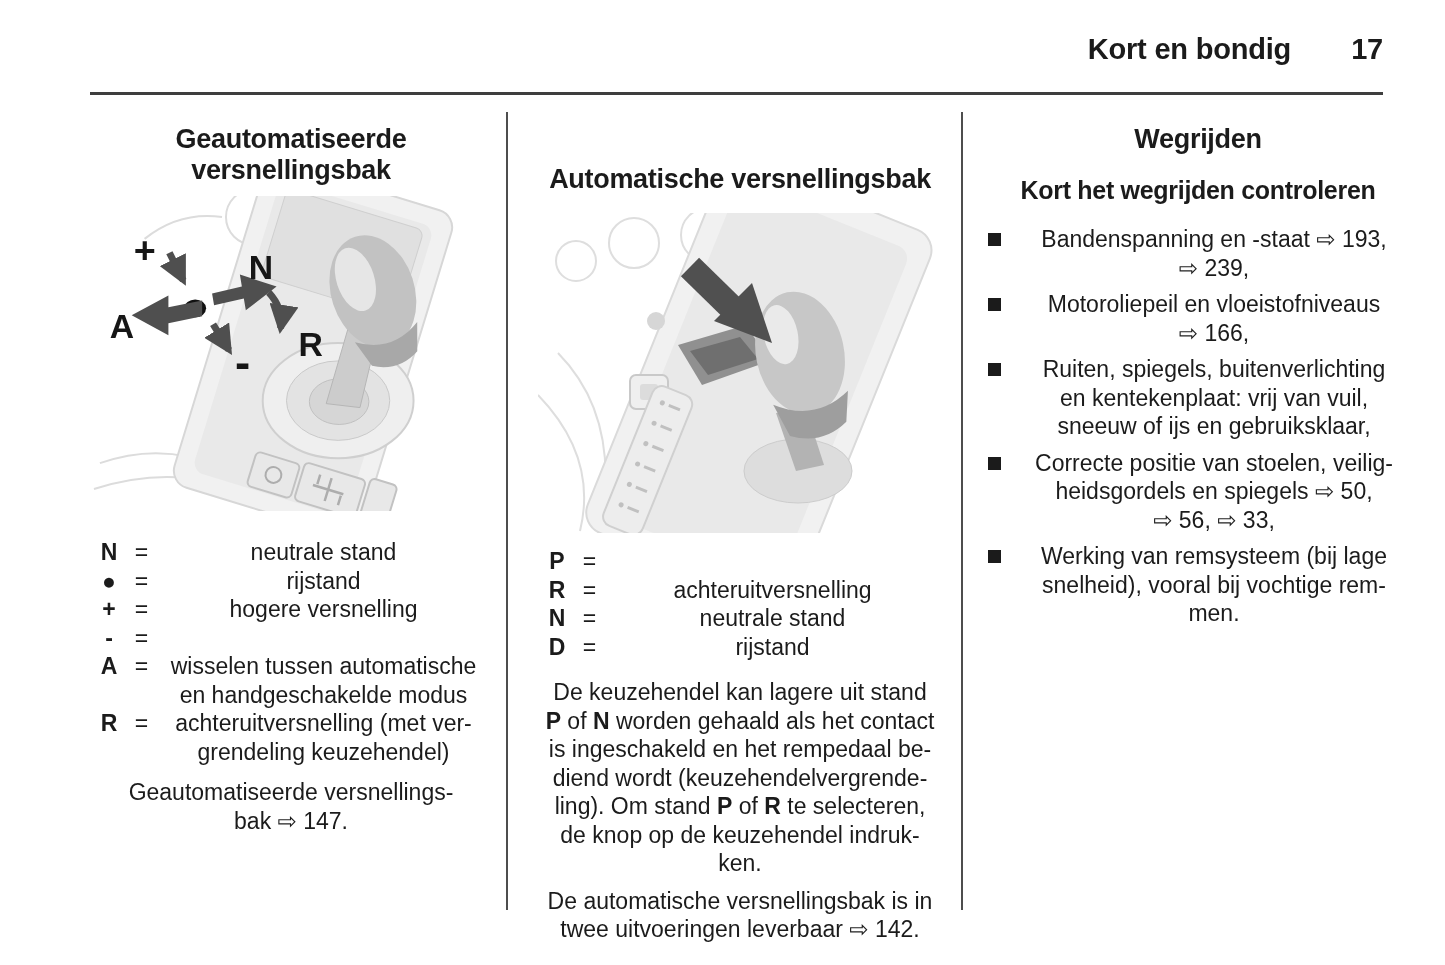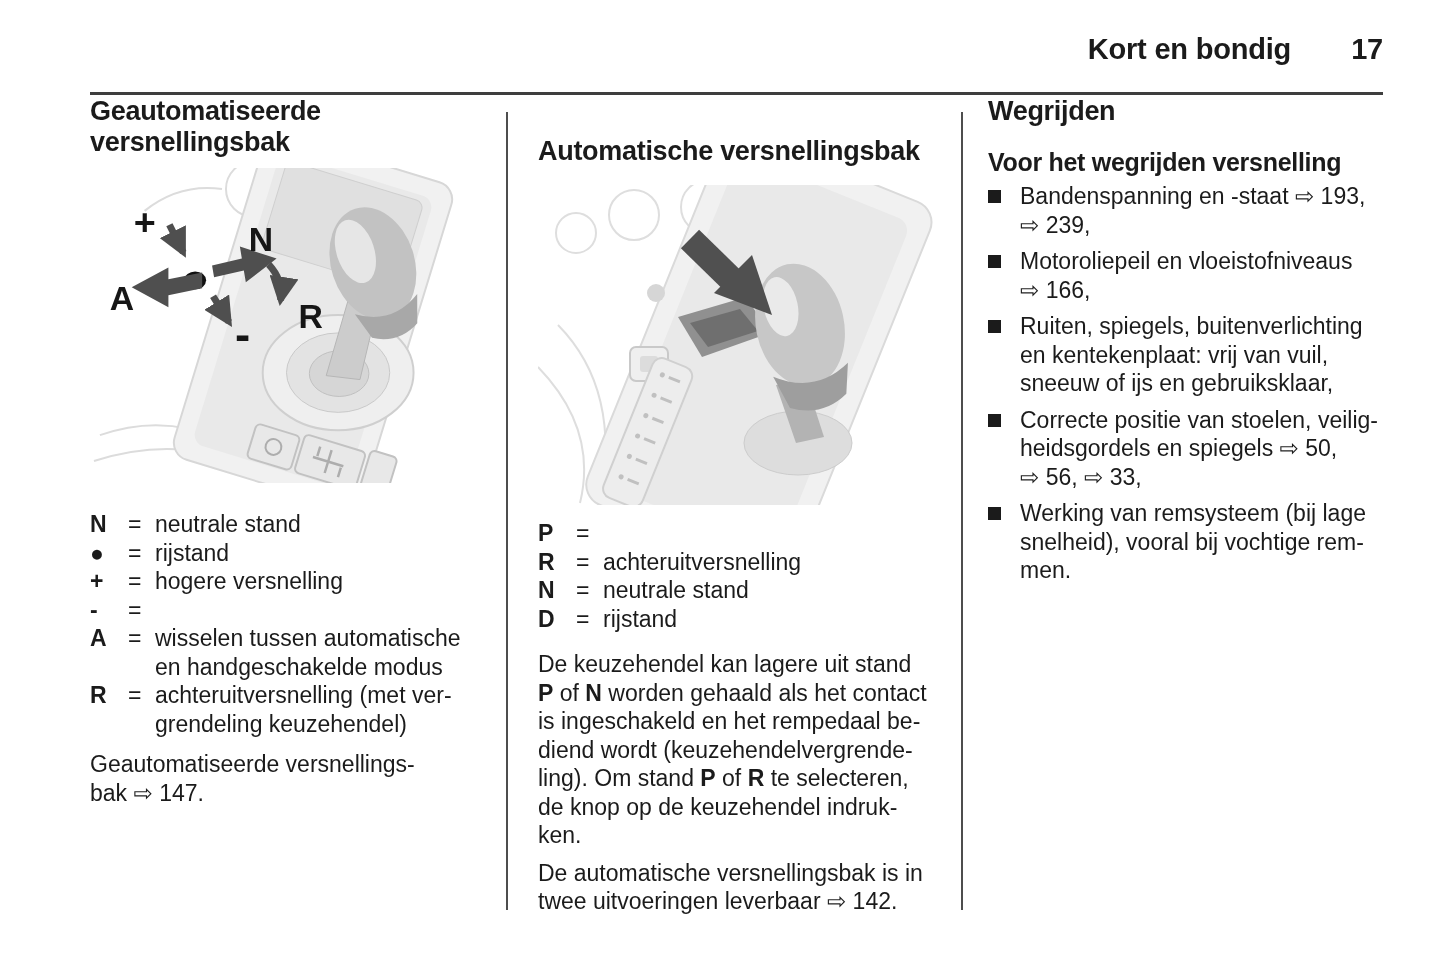--- a/index.html
+++ b/index.html
@@ -10,21 +10,21 @@
   }
   .hdr {
     position:absolute; top:33px; left:90px; width:1293px;
     display:flex; justify-content:flex-end; align-items:baseline; gap:60px;
     font-size:29px; font-weight:bold; letter-spacing:-0.2px;
   }
   .rule { position:absolute; top:92px; left:90px; width:1293px; height:3px; background:#3e3e3e; }
   .vdiv { position:absolute; top:112px; height:798px; width:2px; background:#4e4e4e; }
   #vdiv1 { left:506px; }
   #vdiv2 { left:961px; }
-  .col { position:absolute; top:96px; }
+  .col { position:absolute; top:124px;text-align:center; }
   #col1 { left:90px;  width:402px; }
   #col2 { left:538px; width:404px;margin-top:40px; }
   #col3 { left:988px; width:420px; }
   h2 {
     font-size:27px; line-height:31px; font-weight:bold;
     letter-spacing:-0.3px; white-space:pre-line;
   }
   h3 { font-size:25px; line-height:29px; font-weight:bold; letter-spacing:-0.3px; margin-top:21px; }
   .fig { display:block; margin-top:10px; }
   #col2 .fig { margin-top:18px; }
@@ -32,21 +32,21 @@
   #col2 .legend { margin-top:14px; }
   .lrow { display:grid; grid-template-columns:38px 27px 1fr; }
   .lrow .sym { font-weight:bold; font-size:23px; line-height:28.5px; }
   .lrow .eq  { font-size:23px; line-height:28.5px; }
   .lrow .desc{ font-size:23px; line-height:28.5px; white-space:pre-line; }
   .para { font-size:23px; line-height:28.5px; white-space:pre-wrap; }
   #col1 .para { margin-top:12px; }
   #para1 { margin-top:17px; }
   #para2 { margin-top:9px; }
   .bd { font-weight:bold; }
-  .bullets { margin-top:5px; list-style:none; }
+  .bullets { margin-top:20px; list-style:none; }
   .bullet { display:grid; grid-template-columns:32px 1fr; margin-bottom:8px; }
   .sq { width:13px; height:13px; background:#1b1b1b; margin-top:8px; }
   .btxt { font-size:23px; line-height:28.5px; white-space:pre-line; }
   .figlabel { font-family:"Liberation Sans", sans-serif; font-weight:bold; fill:#161616; }
 </style>
 </head>
 <body>
 
 <div class="hdr">
   <span>Kort en bondig</span>
@@ -236,21 +236,21 @@
 diend wordt (keuzehendelvergrende-
 ling). Om stand </span><span class="bd">P</span><span> of </span><span class="bd">R</span><span> te selecteren,
 de knop op de keuzehendel indruk-
 ken.</span></p>
   <p class="para" id="para2">De automatische versnellingsbak is in
 twee uitvoeringen leverbaar ⇨ 142.</p>
 </div>
 
 <div class="col" id="col3">
   <h2>Wegrijden</h2>
-  <h3>Voor het wegrijden versnelling</h3>
+  <h3>Kort het wegrijden controleren</h3>
 
   <ul class="bullets">
     <li class="bullet">
       <span class="sq"></span>
       <span class="btxt">Bandenspanning en -staat ⇨ 193,
 ⇨ 239,</span>
     </li>
     <li class="bullet">
       <span class="sq"></span>
       <span class="btxt">Motoroliepeil en vloeistofniveaus

